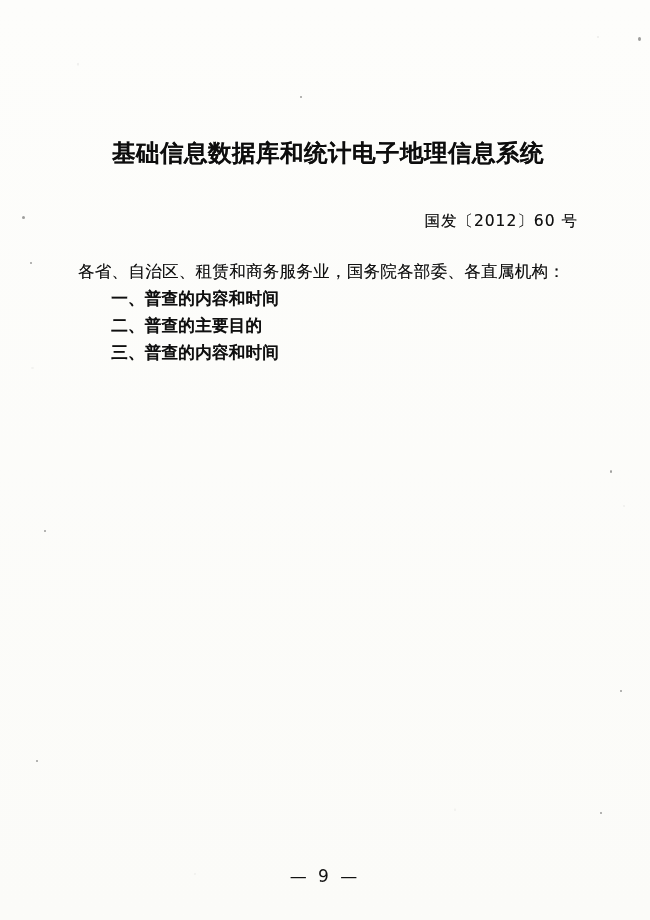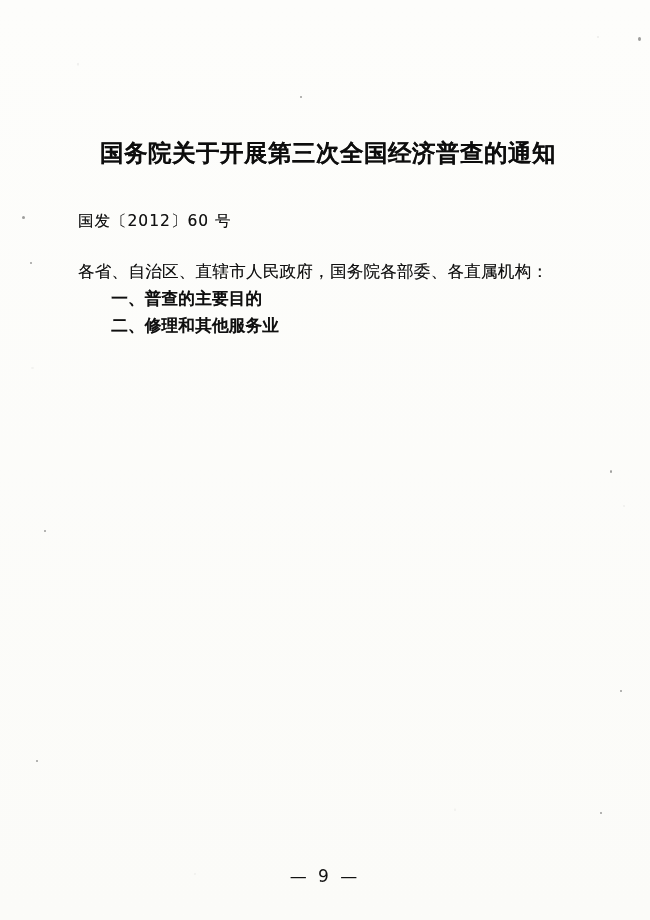--- a/index.html
+++ b/index.html
@@ -44,21 +44,21 @@
     font-weight: bold;
     font-size: 23.5px;
     letter-spacing: 0.5px;
     color: #0d0d0d;
     line-height: 1.3;
     text-shadow: 0 0 0.6px rgba(0,0,0,0.65);
   }
 
   .doc-number {
     margin-top: 42px;
-    text-align: left;
+    text-align: right;
     font-size: 15.5px;
     color: #111;
     letter-spacing: 1px;
     font-weight: 500;
     text-shadow: 0 0 0.4px rgba(0,0,0,0.5);
   }
 
   .body-text {
     margin-top: 26px;
     font-size: 16.6px;
@@ -109,33 +109,34 @@
   <div class="speck" style="left:30px;top:262px;width:2px;height:2px;"></div>
   <div class="speck" style="left:610px;top:470px;width:2px;height:3px;"></div>
   <div class="speck" style="left:44px;top:530px;width:2px;height:2px;"></div>
   <div class="speck" style="left:620px;top:690px;width:2px;height:2px;"></div>
   <div class="speck" style="left:36px;top:760px;width:2px;height:2px;"></div>
   <div class="speck" style="left:600px;top:812px;width:2px;height:2px;"></div>
   <div class="speck" style="left:300px;top:96px;width:2px;height:2px;"></div>
 
   <div class="content">
 
-    <h1 class="doc-title">国务院关于开展第三次全国经济普查的通知</h1>
+    <h1 class="doc-title">基础信息数据库和统计电子地理信息系统</h1>
 
     <div class="doc-number">国发〔2012〕60 号</div>
 
     <div class="body-text">
-      <p class="para no-indent">各省、自治区、直辖市人民政府，国务院各部委、各直属机构：</p>
+      <p class="para no-indent">各省、自治区、租赁和商务服务业，国务院各部委、各直属机构：</p>
 
 
-      <p class="para heading">一、普查的主要目的</p>
+      <p class="para heading">一、普查的内容和时间</p>
 
 
-      <p class="para heading">二、修理和其他服务业</p>
+      <p class="para heading">二、普查的主要目的</p>
 
 
+      <p class="para heading">三、普查的内容和时间</p>
     </div>
 
   </div>
 
   <div class="page-number">— 9 —</div>
 
 </div>
 
 </body></html>

